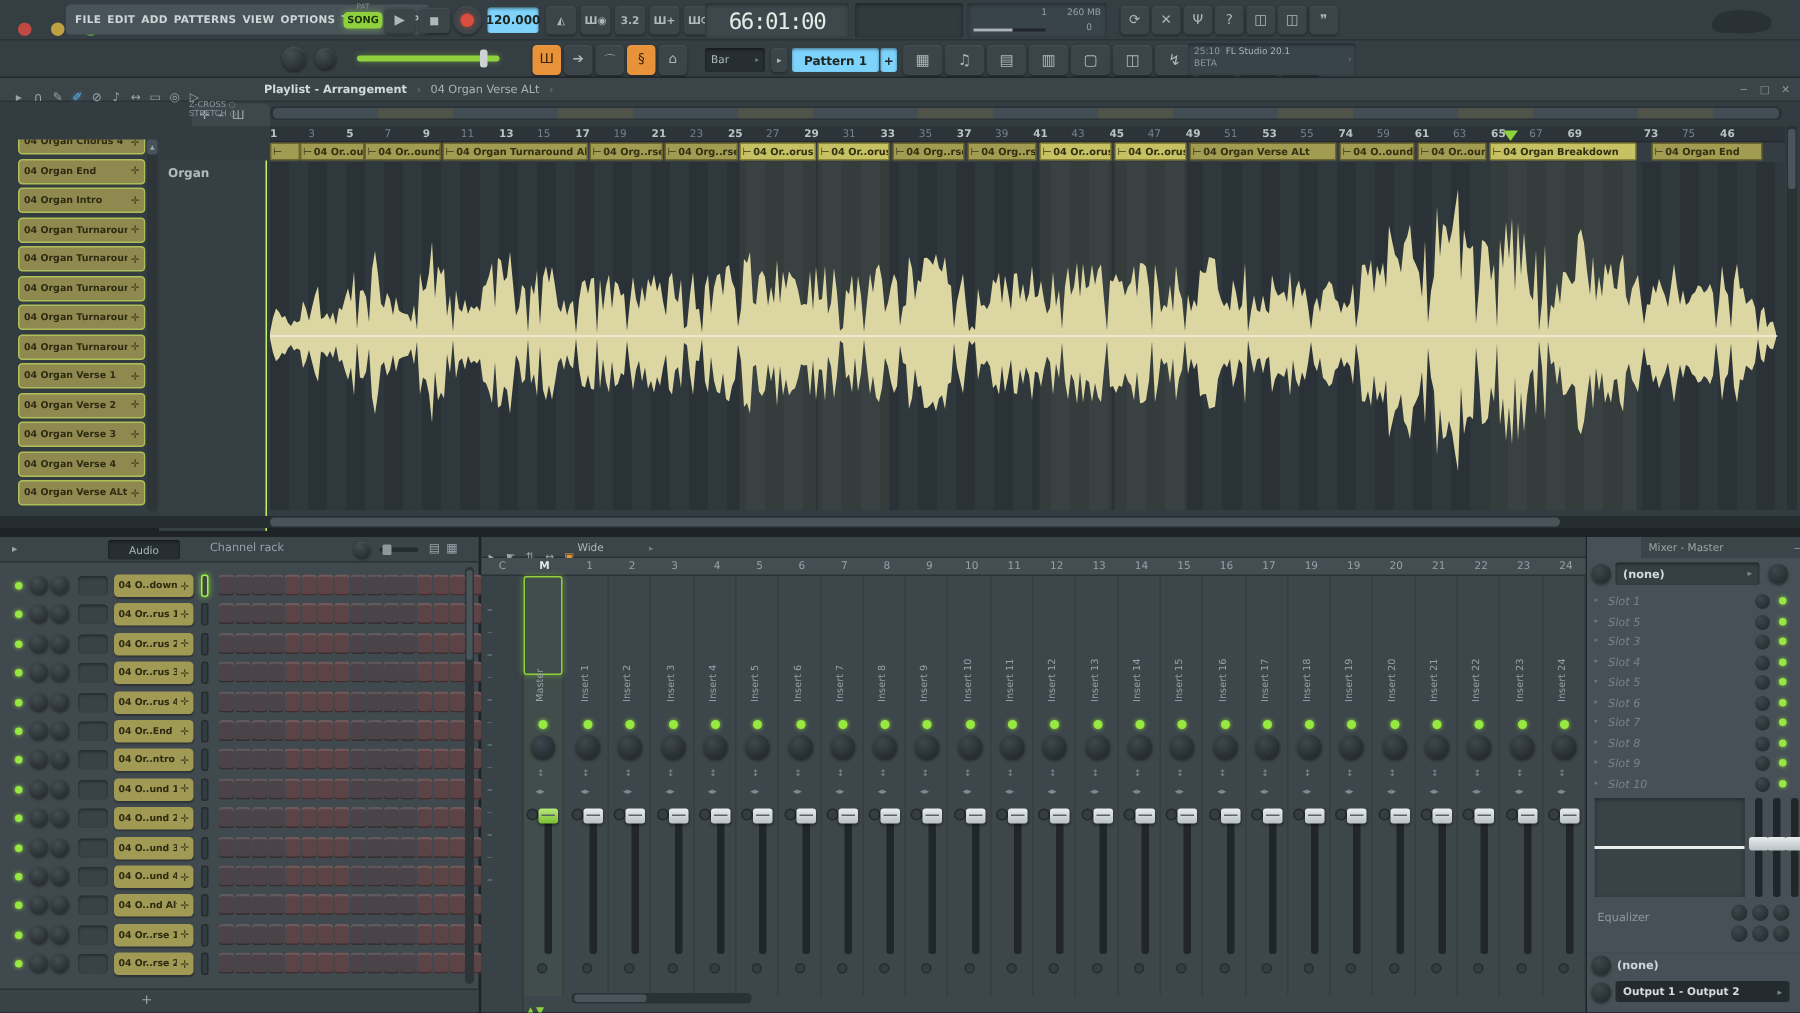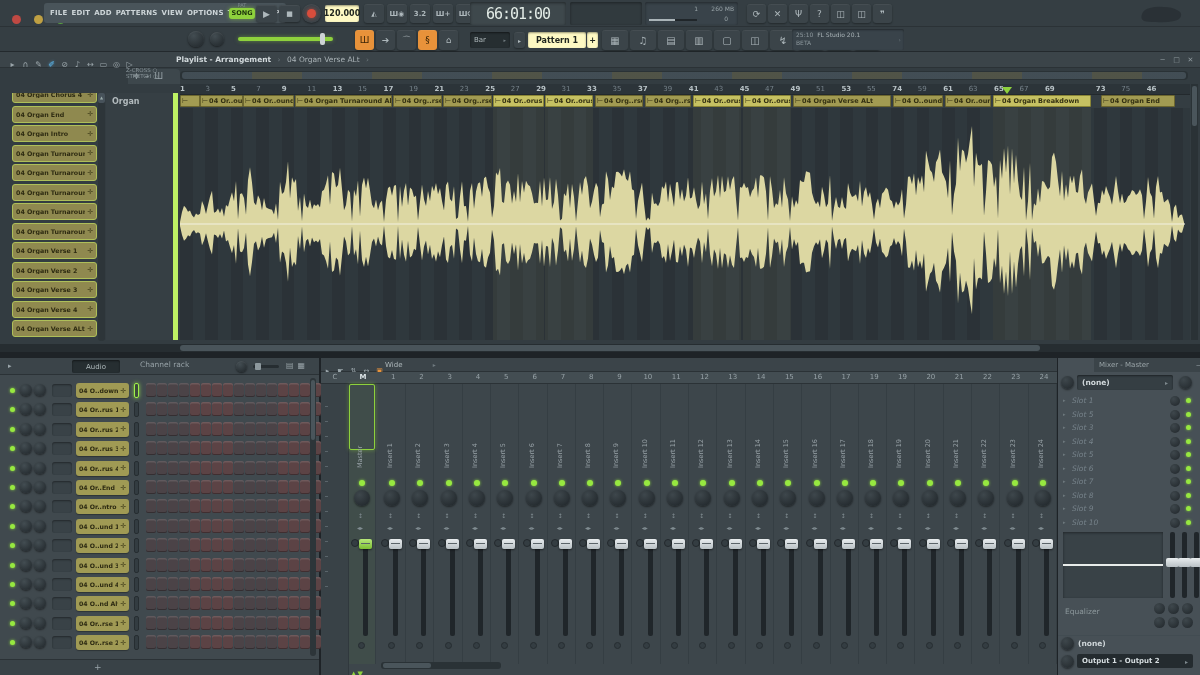--- a/index.html
+++ b/index.html
@@ -16,21 +16,21 @@
   #song-toggle{left:229px;top:2px;width:26px;height:22px;text-align:center;}
   #pat-label{font-size:5px;color:#7e898e;display:block;line-height:6px;}
   #song-label{display:block;background:#8ed13d;border-radius:3px;font-size:6.5px;font-weight:bold;color:#1c320b;line-height:11px;box-shadow:0 0 4px rgba(142,209,61,.6);}
   .tb-btn{background:#3b4449;border-radius:3px;color:#aeb8bc;display:flex;align-items:center;justify-content:center;
           box-shadow:inset 0 1px 0 rgba(255,255,255,.05),0 1px 2px rgba(0,0,0,.35);font-size:9px;}
   .tb-btn.orange{background:#e8923a;color:#3a2406;}
   #play-btn{left:256px;top:5px;width:21px;height:17px;}
   #stop-btn{left:279px;top:5px;width:21px;height:17px;font-size:7px;}
   #rec-btn{left:302px;top:4px;width:19px;height:19px;border-radius:50%;}
   #rec-dot{width:9px;height:9px;border-radius:50%;background:#d84d3c;box-shadow:0 0 4px rgba(216,77,60,.7);}
-  .lcd-light{background:#fef9c3;color:#20261f;border-radius:2px;box-shadow:inset 0 1px 2px rgba(0,0,0,.4);}
+  .lcd-light{background:#7dd3fc;color:#20261f;border-radius:2px;box-shadow:inset 0 1px 2px rgba(0,0,0,.4);}
   #tempo-lcd{left:325px;top:5px;width:34px;height:17px;font-size:8px;font-weight:bold;display:flex;align-items:center;justify-content:center;}
   #rec-buttons{left:364px;top:4px;display:flex;gap:3px;}
   .rec-btn{width:20px;height:19px;font-size:7px;font-weight:bold;}
   #time-panel{left:470px;top:2px;width:96px;height:23px;background:#3e484c;border-radius:2px;box-shadow:inset 0 1px 3px rgba(0,0,0,.45);
               display:flex;align-items:center;justify-content:center;}
   #time-display{font-family:"DejaVu Sans Mono",monospace;font-size:15px;color:#e3ece7;letter-spacing:-1px;}
   #blank-lcd1{left:570px;top:2px;width:72px;height:23px;background:#313a3e;border-radius:2px;box-shadow:inset 0 1px 3px rgba(0,0,0,.4);}
   #cpu-panel{left:645px;top:2px;width:93px;height:23px;background:#39434a;border-radius:2px;box-shadow:inset 0 1px 3px rgba(0,0,0,.4);font-size:6px;color:#97a2a6;}
   #cpu-bar{position:absolute;left:4px;bottom:4px;width:48px;height:2px;background:#20262a;}
   #cpu-bar span{display:block;width:55%;height:2px;background:#aab4b8;}
@@ -91,21 +91,21 @@
           background:repeating-linear-gradient(90deg,#2b3237 0 12.7px,#2f383d 12.7px 25.4px);}
   .sel-ov{position:absolute;top:0;height:232px;background:rgba(216,224,150,.06);}
   #wave{position:absolute;left:0;top:0;}
   #cliplist{position:absolute;left:12px;top:41px;width:85px;height:248px;overflow:hidden;}
   .cl-btn{position:relative;height:17px;margin-bottom:2.5px;background:#8f894f;border:1px solid #aebf59;border-radius:3px;
           display:flex;align-items:center;padding:0 3px;}
   .cl-txt{font-size:6.3px;font-weight:bold;color:#2e2b12;white-space:nowrap;overflow:hidden;flex:1;}
   .cl-move{font-size:7px;color:#433f1c;margin-left:2px;}
   #cl-scroll{position:absolute;left:98px;top:41px;width:7px;height:248px;background:#2d3539;border-radius:3px;}
   #cl-scroll .up{position:absolute;left:0;top:0;width:7px;height:10px;background:#47525a;border-radius:2px;font-size:4px;color:#9aa;text-align:center;line-height:10px;}
-  #track-head{position:absolute;left:106px;top:41px;width:72px;height:247px;background:#363f44;border-right:5px solid #bef264;}
+  #track-head{position:absolute;left:106px;top:55px;width:72px;height:247px;background:#363f44;border-right:1px solid #bef264;}
   #track-name{position:absolute;left:6px;top:4px;font-size:8px;font-weight:bold;color:#b2babd;}
   #pl-vscroll{position:absolute;left:1191px;top:32px;width:7px;height:256px;background:#2a3236;}
   #pl-vscroll .h{position:absolute;left:1px;top:2px;width:5px;height:40px;background:#4a555b;border-radius:2px;}
   #pl-hscroll{position:absolute;left:0;top:292px;width:1200px;height:8px;background:#262d31;}
   #pl-hscroll .h{position:absolute;left:180px;top:1px;width:860px;height:6px;background:#49545a;border-radius:3px;}
   
   #chrack{left:0;top:358px;width:319px;height:317px;background:#40494e;border-radius:2px;}
   #cr-head{position:absolute;left:0;top:0;width:319px;height:17px;background:#3b4449;border-bottom:1px solid #2b3236;}
   #cr-arrow{position:absolute;left:8px;top:4px;font-size:7px;color:#9aa5aa;}
   #cr-group{position:absolute;left:72px;top:2px;width:48px;height:13px;background:#262e31;border-radius:2px;font-size:7px;color:#aeb8bb;

